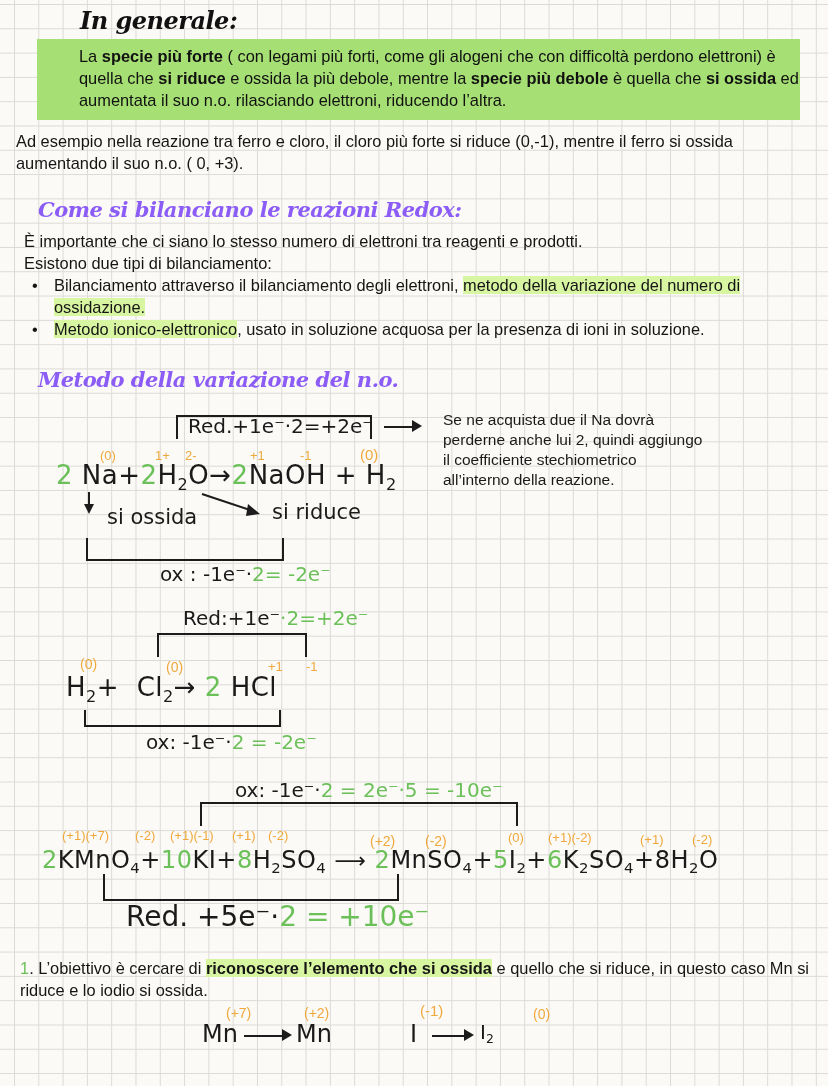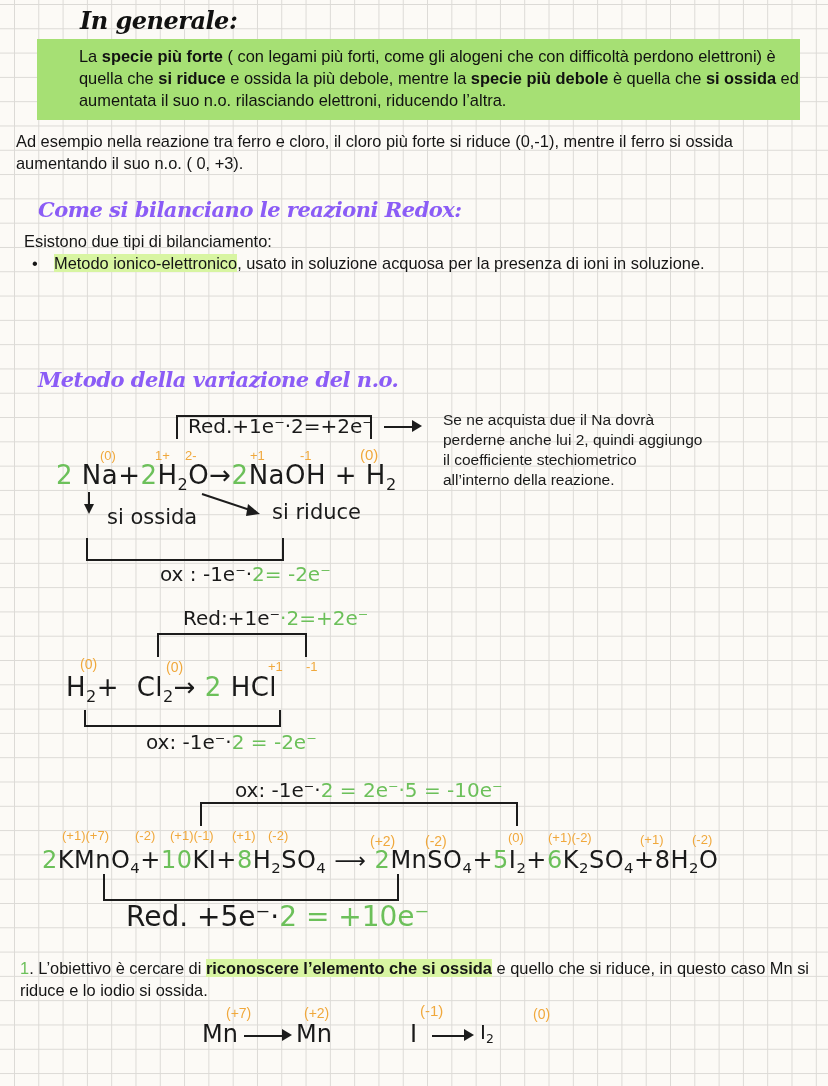--- a/index.html
+++ b/index.html
@@ -49,22 +49,24 @@
 
 <div class="abs callout">
   <span>La </span><b>specie più forte</b><span> ( con legami più forti, come gli alogeni che con difficoltà perdono elettroni) è quella che </span><b>si riduce</b><span> e ossida la più debole, mentre la </span><b>specie più debole</b><span> è quella che </span><b>si ossida</b><span> ed aumentata il suo n.o. rilasciando elettroni, riducendo l’altra.</span>
 </div>
 
 <div class="abs para" style="left:16px; top:130px; width:790px;">Ad esempio nella reazione tra ferro e cloro, il cloro più forte si riduce (0,-1), mentre il ferro si ossida aumentando il suo n.o. ( 0, +3).</div>
 
 <div class="abs script-title h-green" style="left:38px; top:197px;">Come si bilanciano le reazioni Redox:</div>
 
 <div class="abs para" style="left:24px; top:230px; width:780px;">
+  <div>È importante che ci siano lo stesso numero di elettroni tra reagenti e prodotti.</div>
   <div>Esistono due tipi di bilanciamento:</div>
   <ul class="bullet-list">
+    <li><span>Bilanciamento attraverso il bilanciamento degli elettroni, </span><span class="hl">metodo della variazione del numero di ossidazione.</span></li>
     <li><span class="hl">Metodo ionico-elettronico</span><span>, usato in soluzione acquosa per la presenza di ioni in soluzione.</span></li>
   </ul>
 </div>
 
 <div class="abs script-title h-green" style="left:38px; top:367px;">Metodo della variazione del n.o.</div>
 
 <div>
 
   <div class="line" style="left:176px; top:415px; width:196px; height:2px;"></div>
   <div class="line" style="left:176px; top:415px; width:2px; height:24px;"></div>

